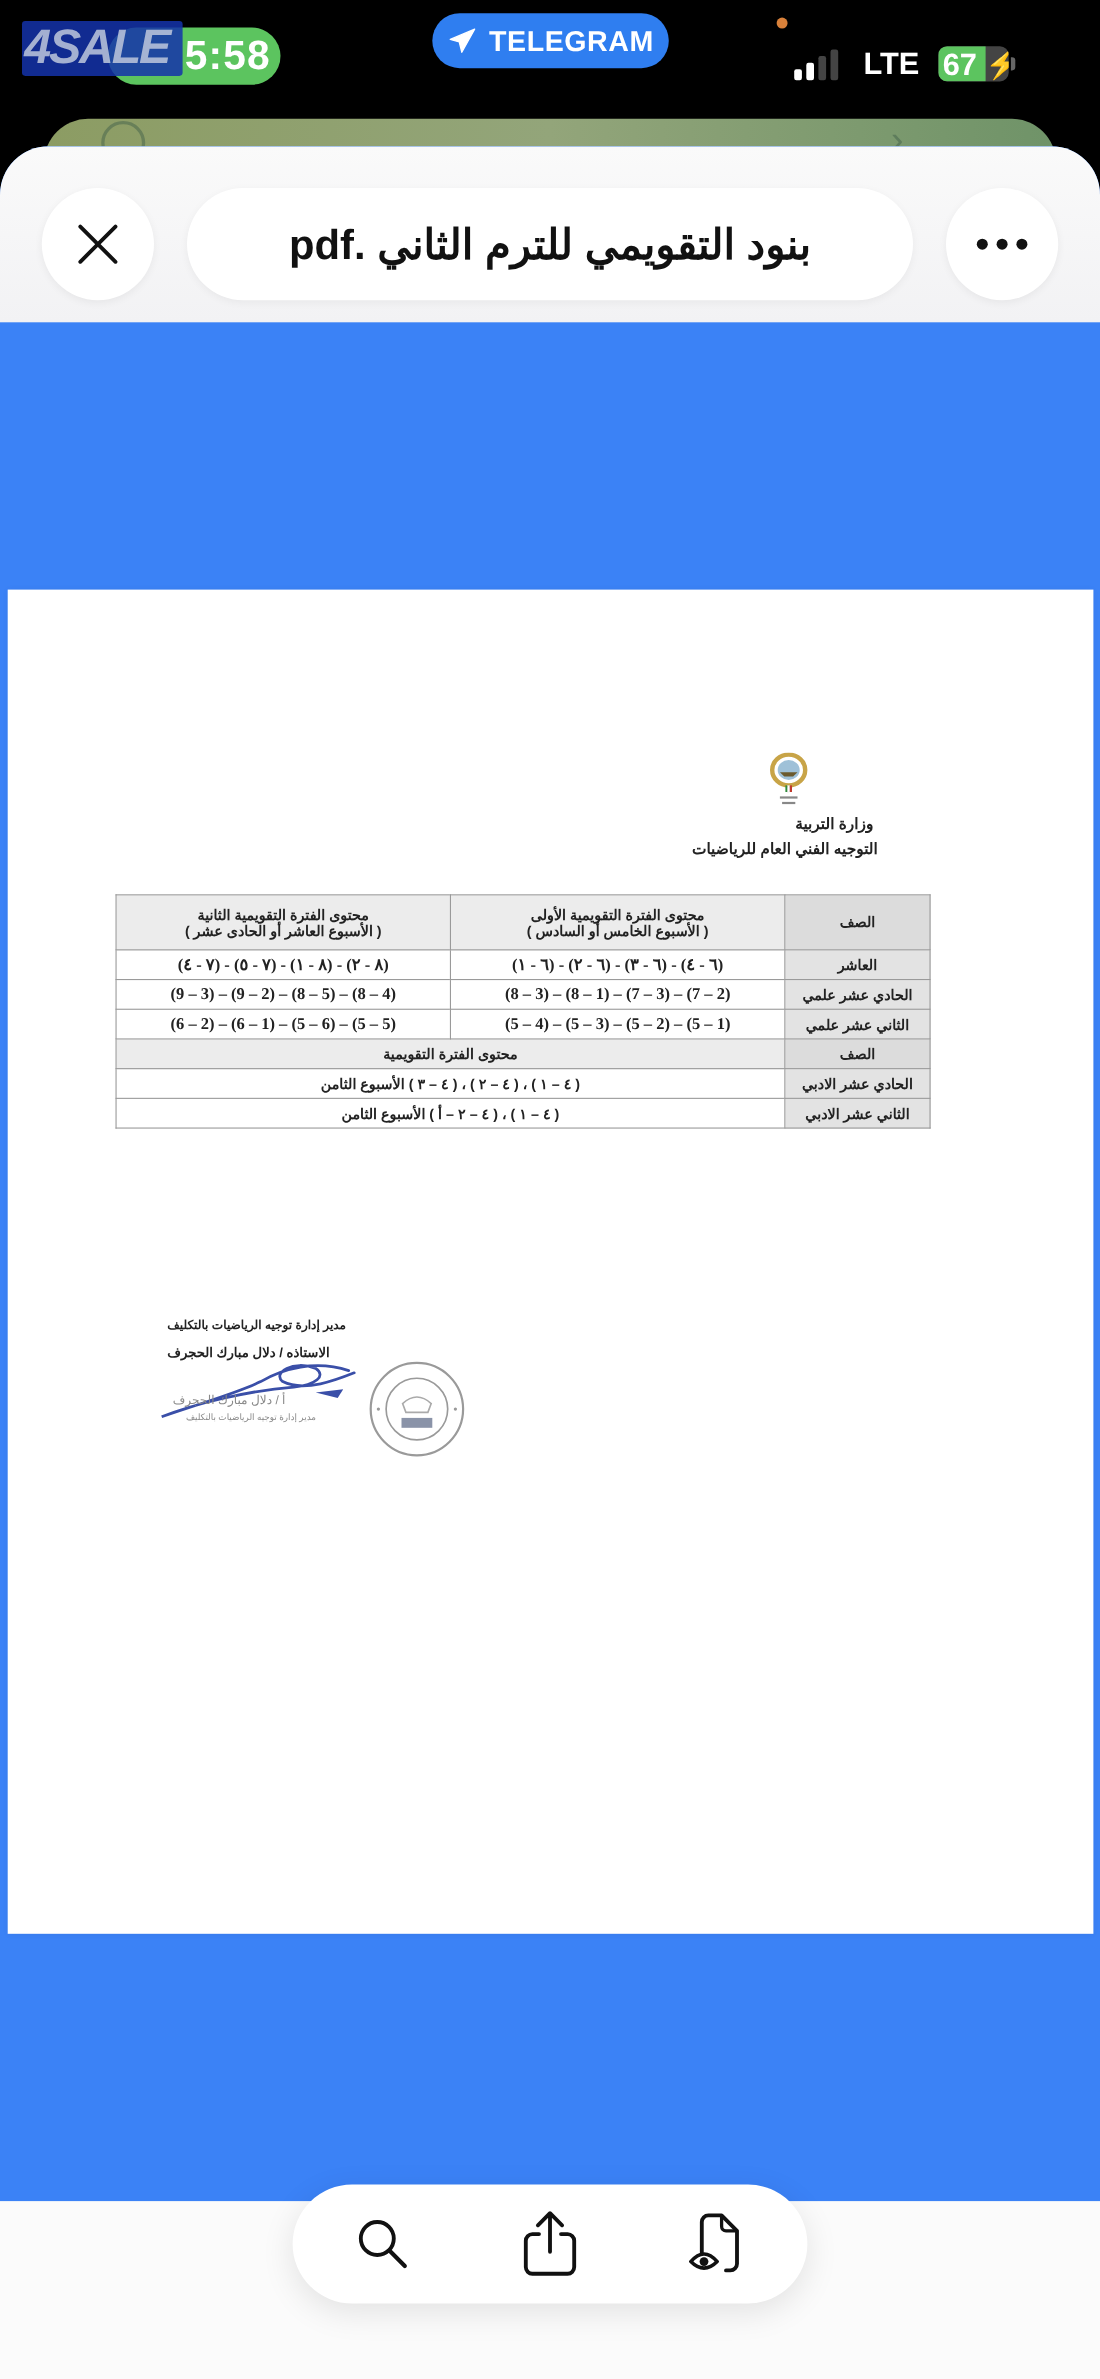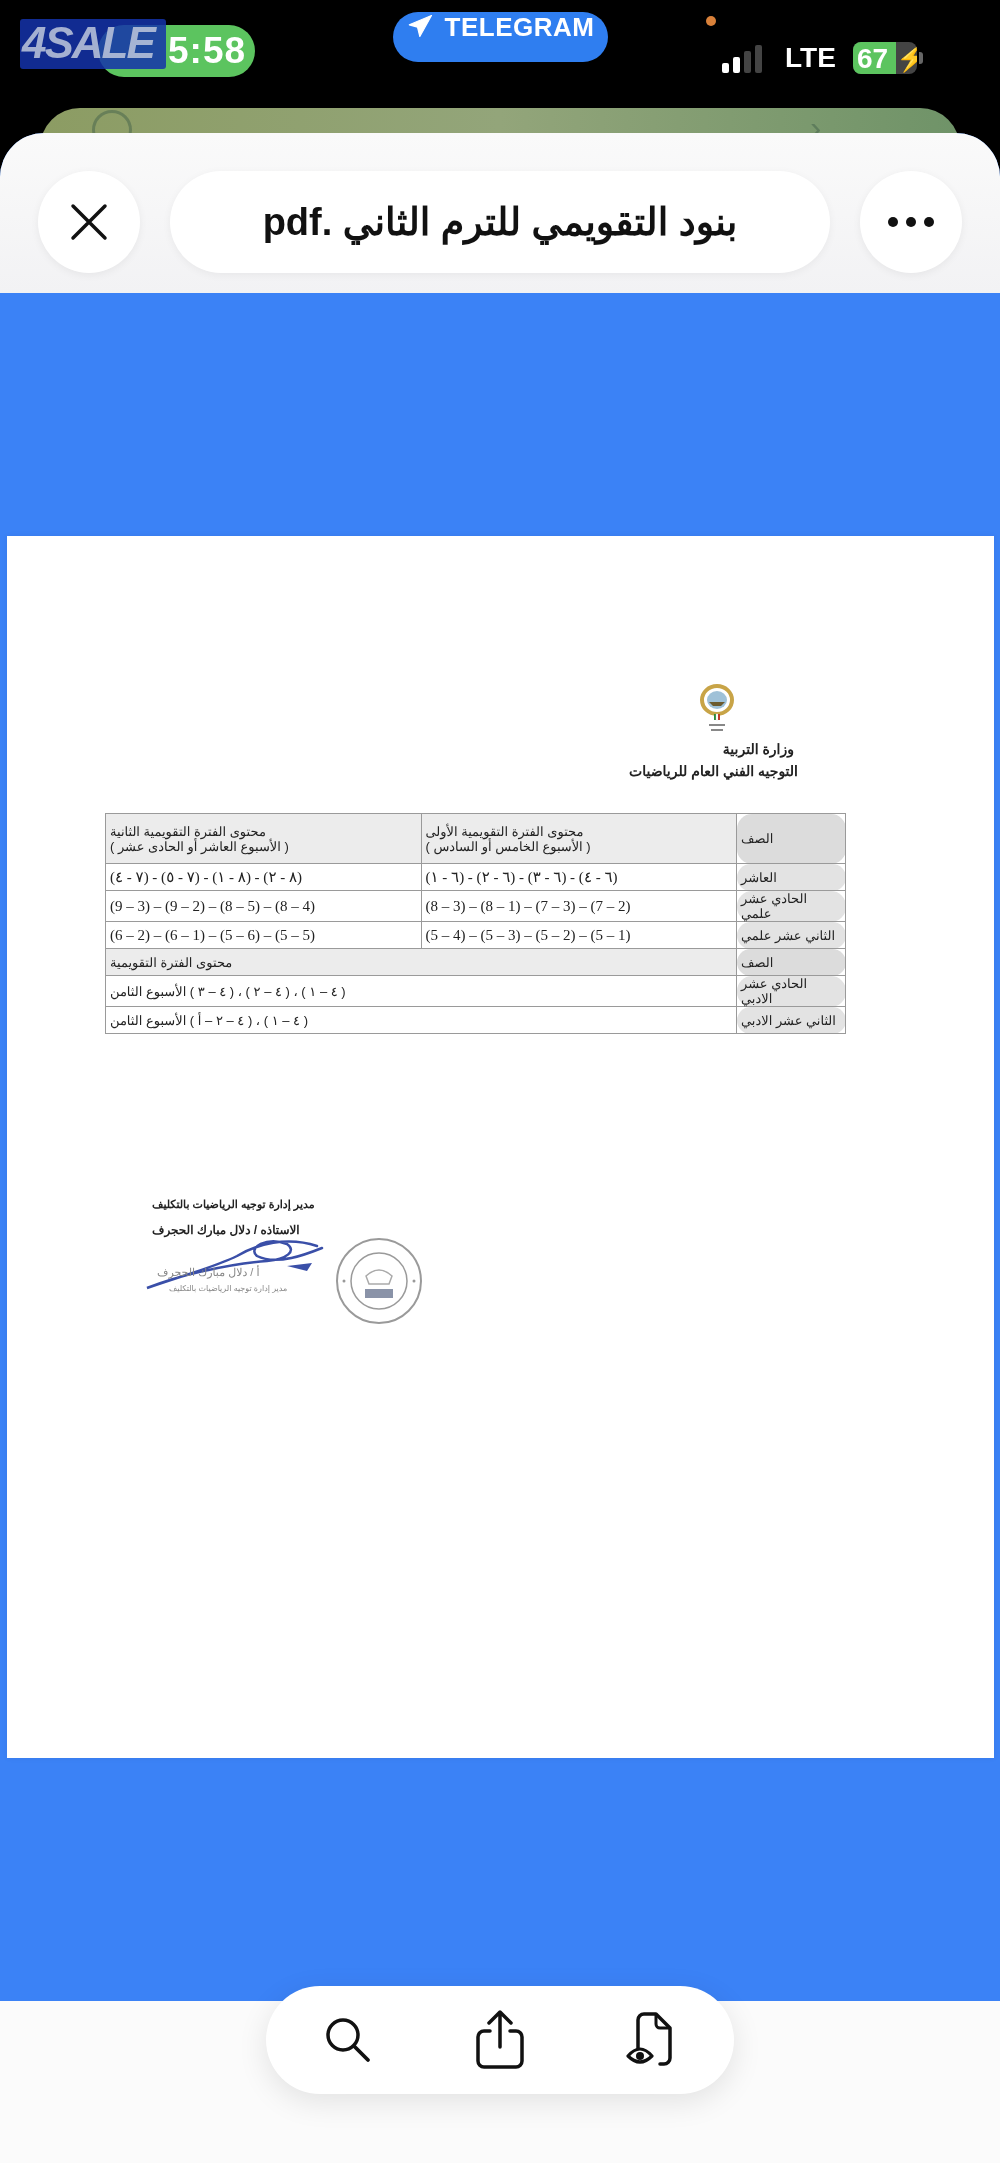--- a/index.html
+++ b/index.html
@@ -5,21 +5,21 @@
   * { box-sizing: border-box; margin: 0; padding: 0; }
   html, body { width: 1000px; height: 2163px; overflow: hidden; background: #000; font-family: "Liberation Sans", sans-serif; }
   .screen { position: relative; width: 1000px; height: 2163px; background: #000; }
 
   
   .status-bar { position: absolute; top: 0; left: 0; width: 1000px; height: 100px; }
   .time-pill { position: absolute; left: 98px; top: 25px; width: 157px; height: 52px; border-radius: 26px; background: #5cc45f; }
   .time-text { position: absolute; left: 168px; top: 30px; font-size: 37px; font-weight: bold; color: #fff; letter-spacing: 1px; }
   .watermark { position: absolute; left: 20px; top: 19px; width: 146px; height: 50px; background: rgba(20,50,170,0.85); border-radius: 3px; }
   .watermark-text { position: absolute; left: 22px; top: 18px; font-size: 44px; font-style: italic; font-weight: bold; color: rgba(190,200,220,0.85); letter-spacing: -2px; }
-  .telegram-pill { position: absolute; left: 393px; top: 12px; width: 215px; height: 50px; border-radius: 25px; background: #2f7ef0; display: flex; align-items: flex-start; justify-content: center; gap: 10px; }
+  .telegram-pill { position: absolute; left: 393px; top: 12px; width: 215px; height: 50px; border-radius: 25px; background: #2f7ef0; display: flex; align-items: center; justify-content: center; gap: 10px; }
   .telegram-label { color: #fff; font-size: 26px; font-weight: bold; letter-spacing: 0.5px; }
   .orange-dot { position: absolute; left: 706px; top: 16px; width: 10px; height: 10px; border-radius: 50%; background: #d9813a; }
   .signal { position: absolute; left: 722px; top: 45px; display: flex; align-items: flex-end; gap: 4px; }
   .signal span { display: block; width: 7px; border-radius: 2px; }
   .lte { position: absolute; left: 785px; top: 42px; color: #fff; font-size: 28px; font-weight: bold; }
   .battery { position: absolute; left: 853px; top: 42px; width: 64px; height: 32px; border-radius: 8px; background: #444; overflow: hidden; }
   .battery-fill { position: absolute; left: 0; top: 0; height: 100%; width: 67%; background: #5cc45f; }
   .battery-text { position: absolute; left: 4px; top: 1px; color: #fff; font-size: 28px; font-weight: bold; }
   .battery-bolt { position: absolute; left: 43px; top: 1px; color: #fff; font-size: 26px; }
   .battery-nub { position: absolute; left: 919px; top: 52px; width: 4px; height: 12px; background: #666; border-radius: 0 3px 3px 0; }
@@ -40,22 +40,22 @@
   .title-text { font-size: 38px; font-weight: bold; color: #111; direction: rtl; unicode-bidi: plaintext; }
 
   
   .pdf-page { position: absolute; left: 7px; top: 403px; width: 987px; height: 1222px; background: #fff; box-shadow: 0 0 6px rgba(0,0,0,0.06); }
   .emblem { position: absolute; left: 688px; top: 148px; width: 44px; height: 52px; }
   .ministry { position: absolute; right: 200px; top: 205px; font-size: 14px; font-weight: bold; color: #222; direction: rtl; }
   .dept { position: absolute; right: 196px; top: 227px; font-size: 14px; font-weight: bold; color: #222; direction: rtl; }
   .doc-title { position: absolute; left: 0; width: 987px; top: 251px; text-align: center; font-size: 14px; font-weight: bold; color: #222; direction: rtl; padding-left: 60px; }
 
   table.grid { position: absolute; left: 98px; top: 277px; width: 741px; border-collapse: collapse; direction: rtl; font-size: 13px; color: #222; }
-  table.grid td { border: 1.5px solid #9a9a9a; text-align: left; font-weight: normal; height: 27px; padding: 0 4px; }
-  table.grid td.cls { width: 109px; background: #e3e3e3; border-radius: 15px; }
+  table.grid td { border: 1.5px solid #9a9a9a; text-align: center; font-weight: bold; height: 27px; padding: 0 4px; }
+  table.grid td.cls { width: 132px; background: #e3e3e3; }
   table.grid tr.head td { height: 50px; background: #ececec; }
   table.grid tr.head td.cls { background: #dcdcdc; }
   table.grid tr.subhead td { background: #ececec; }
   table.grid tr.subhead td.cls { background: #dcdcdc; }
   .ltr { direction: ltr; display: inline-block; font-family: "Liberation Serif", serif; font-size: 15px; }
   .line2 { display: block; }
 
   .sign-title { position: absolute; left: 145px; top: 662px; font-size: 11px; font-weight: bold; color: #222; direction: rtl; }
   .sign-name { position: absolute; left: 145px; top: 687px; font-size: 12px; font-weight: bold; color: #222; direction: rtl; }
   .signature { position: absolute; left: 130px; top: 690px; width: 190px; height: 70px; }

